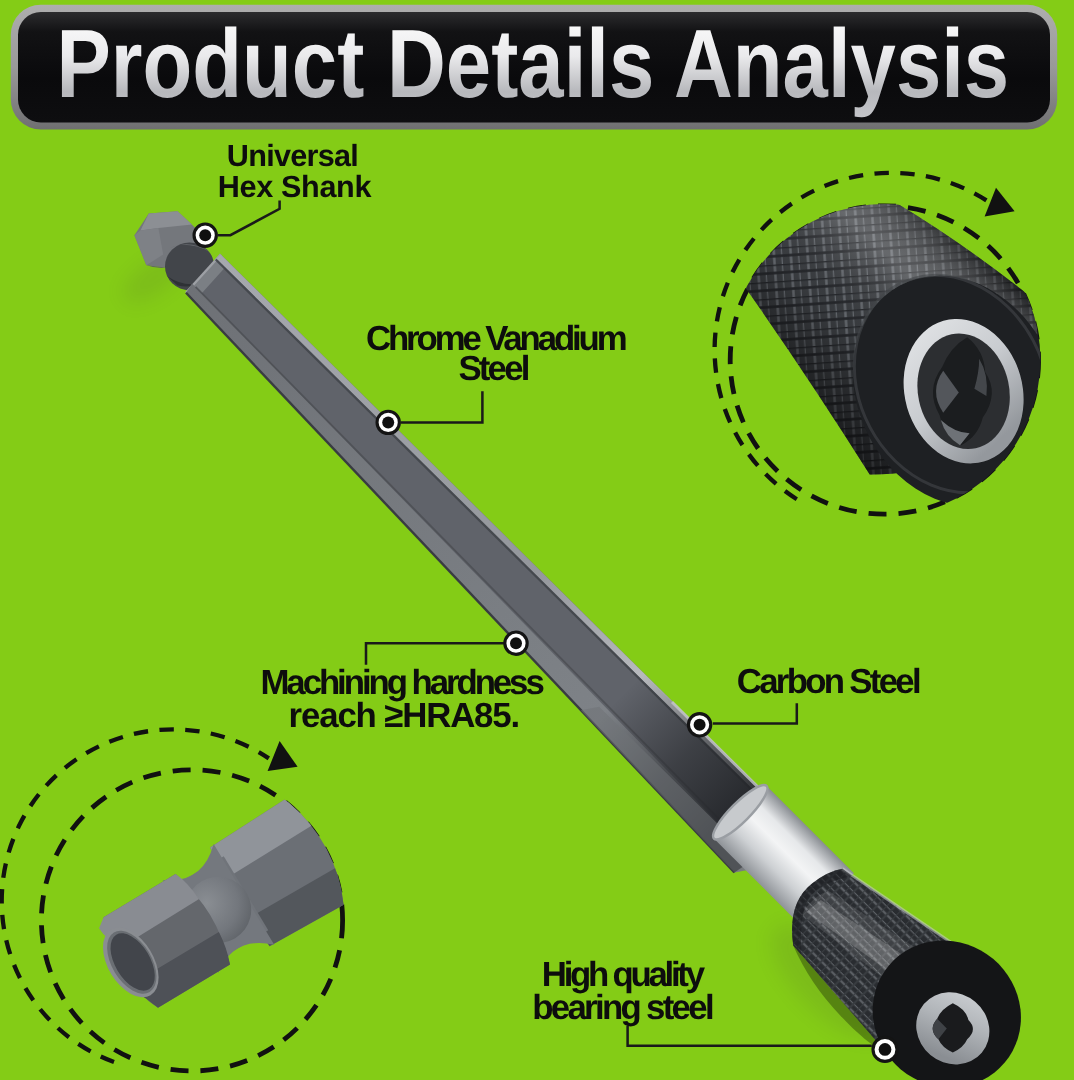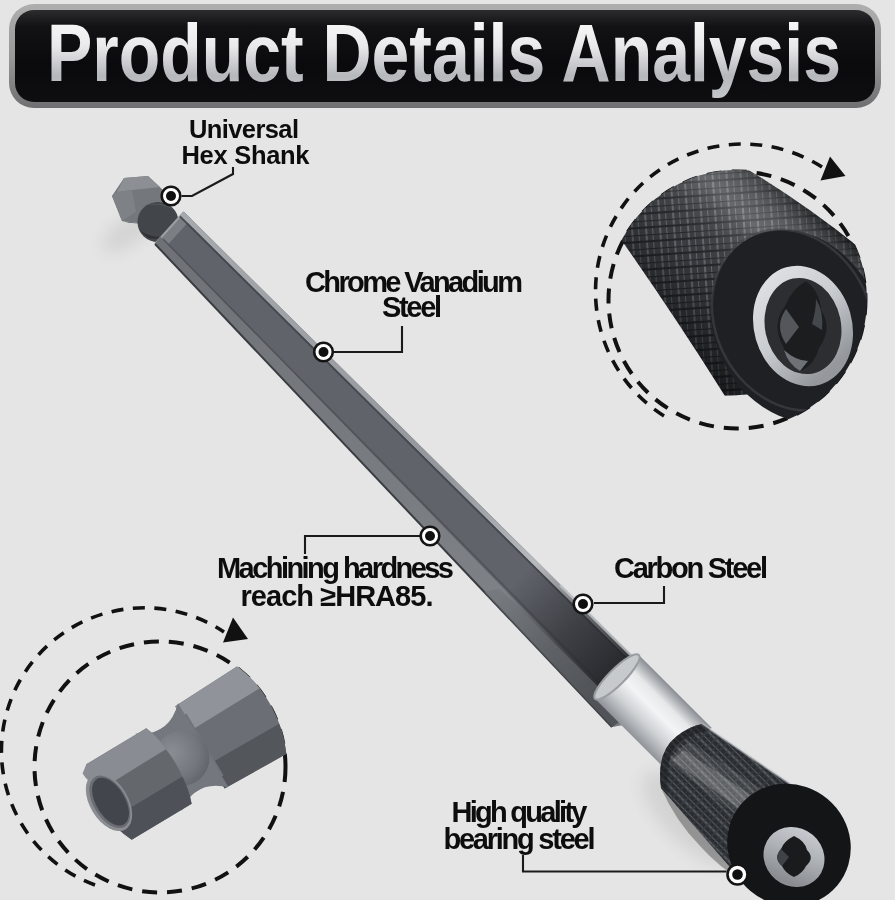--- a/index.html
+++ b/index.html
@@ -1,16 +1,16 @@
 <!DOCTYPE html>
 <html><head>
 <meta charset="utf-8">
 <style>
   html,body{margin:0;padding:0;background:#fff;}
-  #stage{position:relative;width:895px;height:900px;background:#e5e5e5;font-family:"Liberation Sans",sans-serif;overflow:hidden;}
+  #stage{position:relative;width:895px;height:900px;background:#84cc16;font-family:"Liberation Sans",sans-serif;overflow:hidden;}
   svg{display:block}
 </style>
 </head>
 <body>
 <div id="stage">
 <svg width="895" height="900" viewBox="0 0 895 900">
 <defs>
   <linearGradient id="bbord" x1="0" y1="0" x2="0" y2="1">
     <stop offset="0" stop-color="#aeaeae"></stop>
           <stop offset="0.5" stop-color="#999999"></stop>

